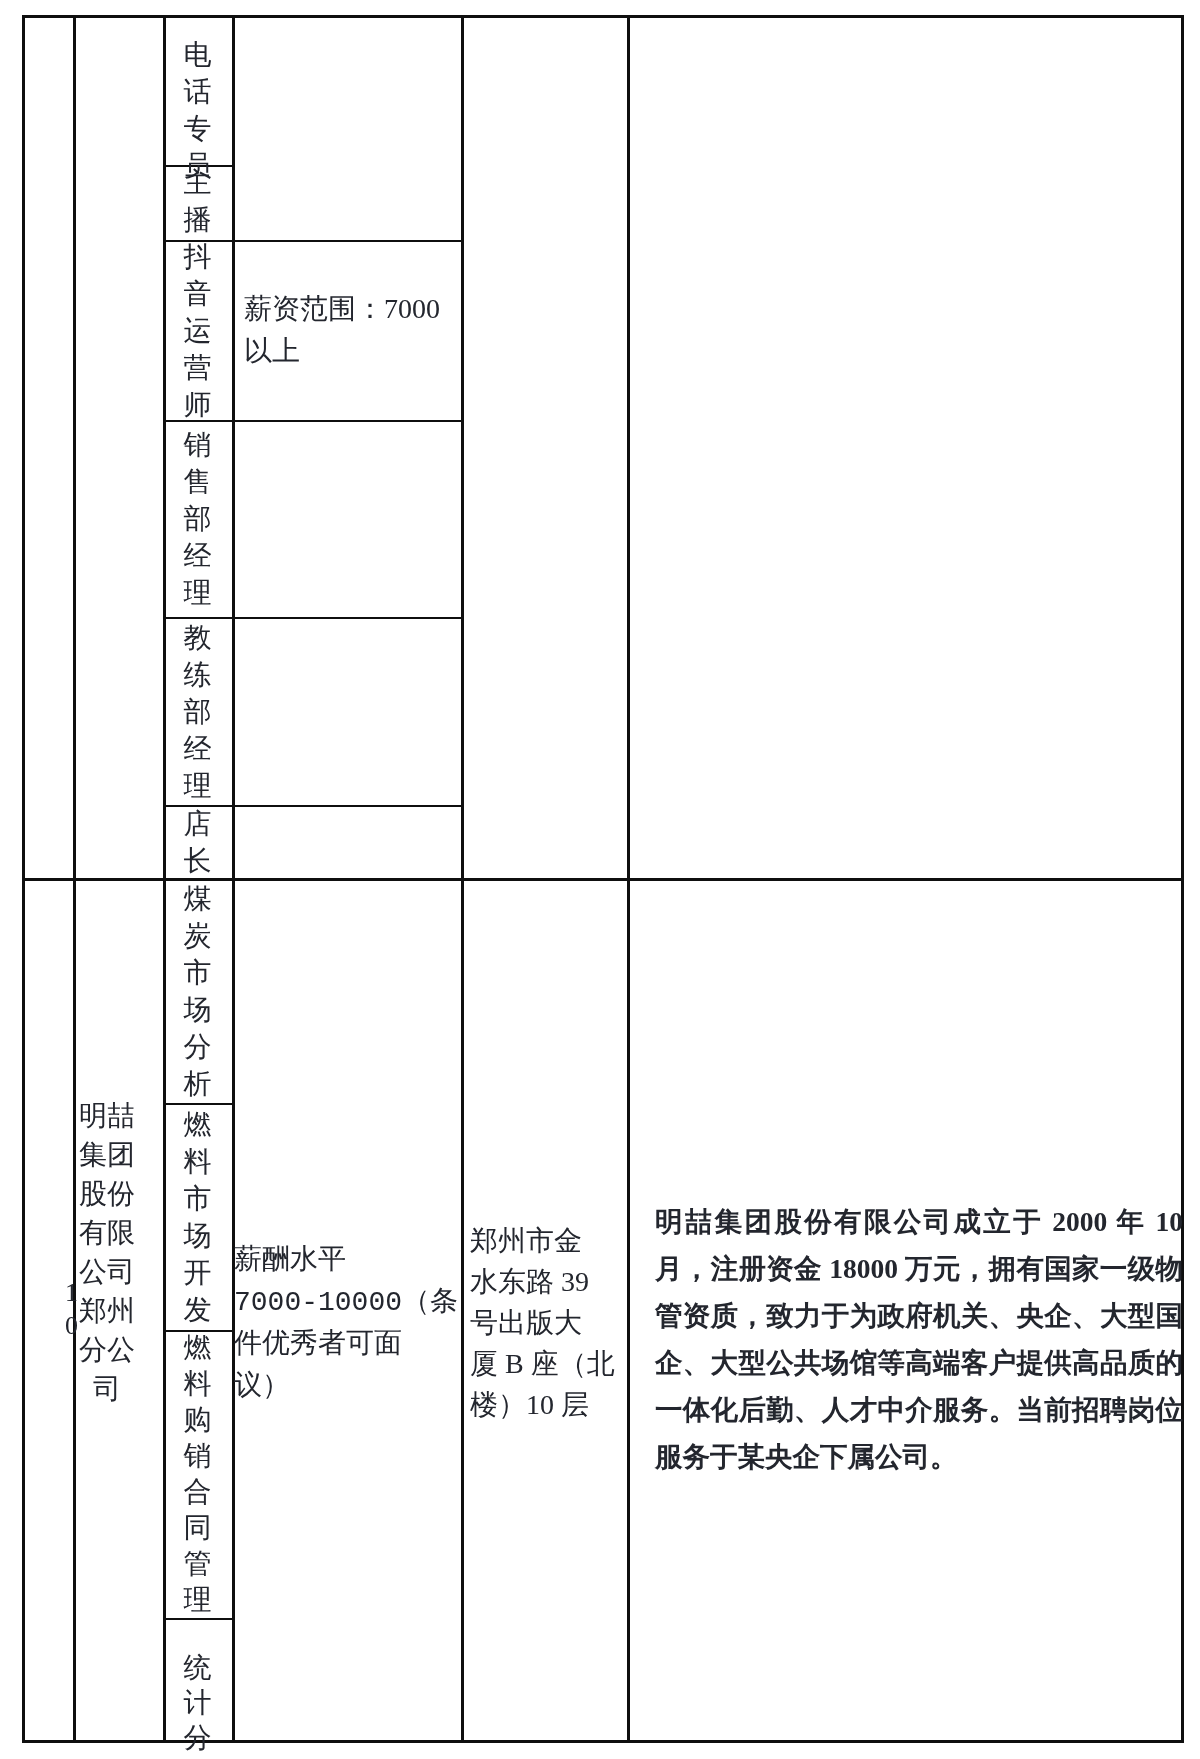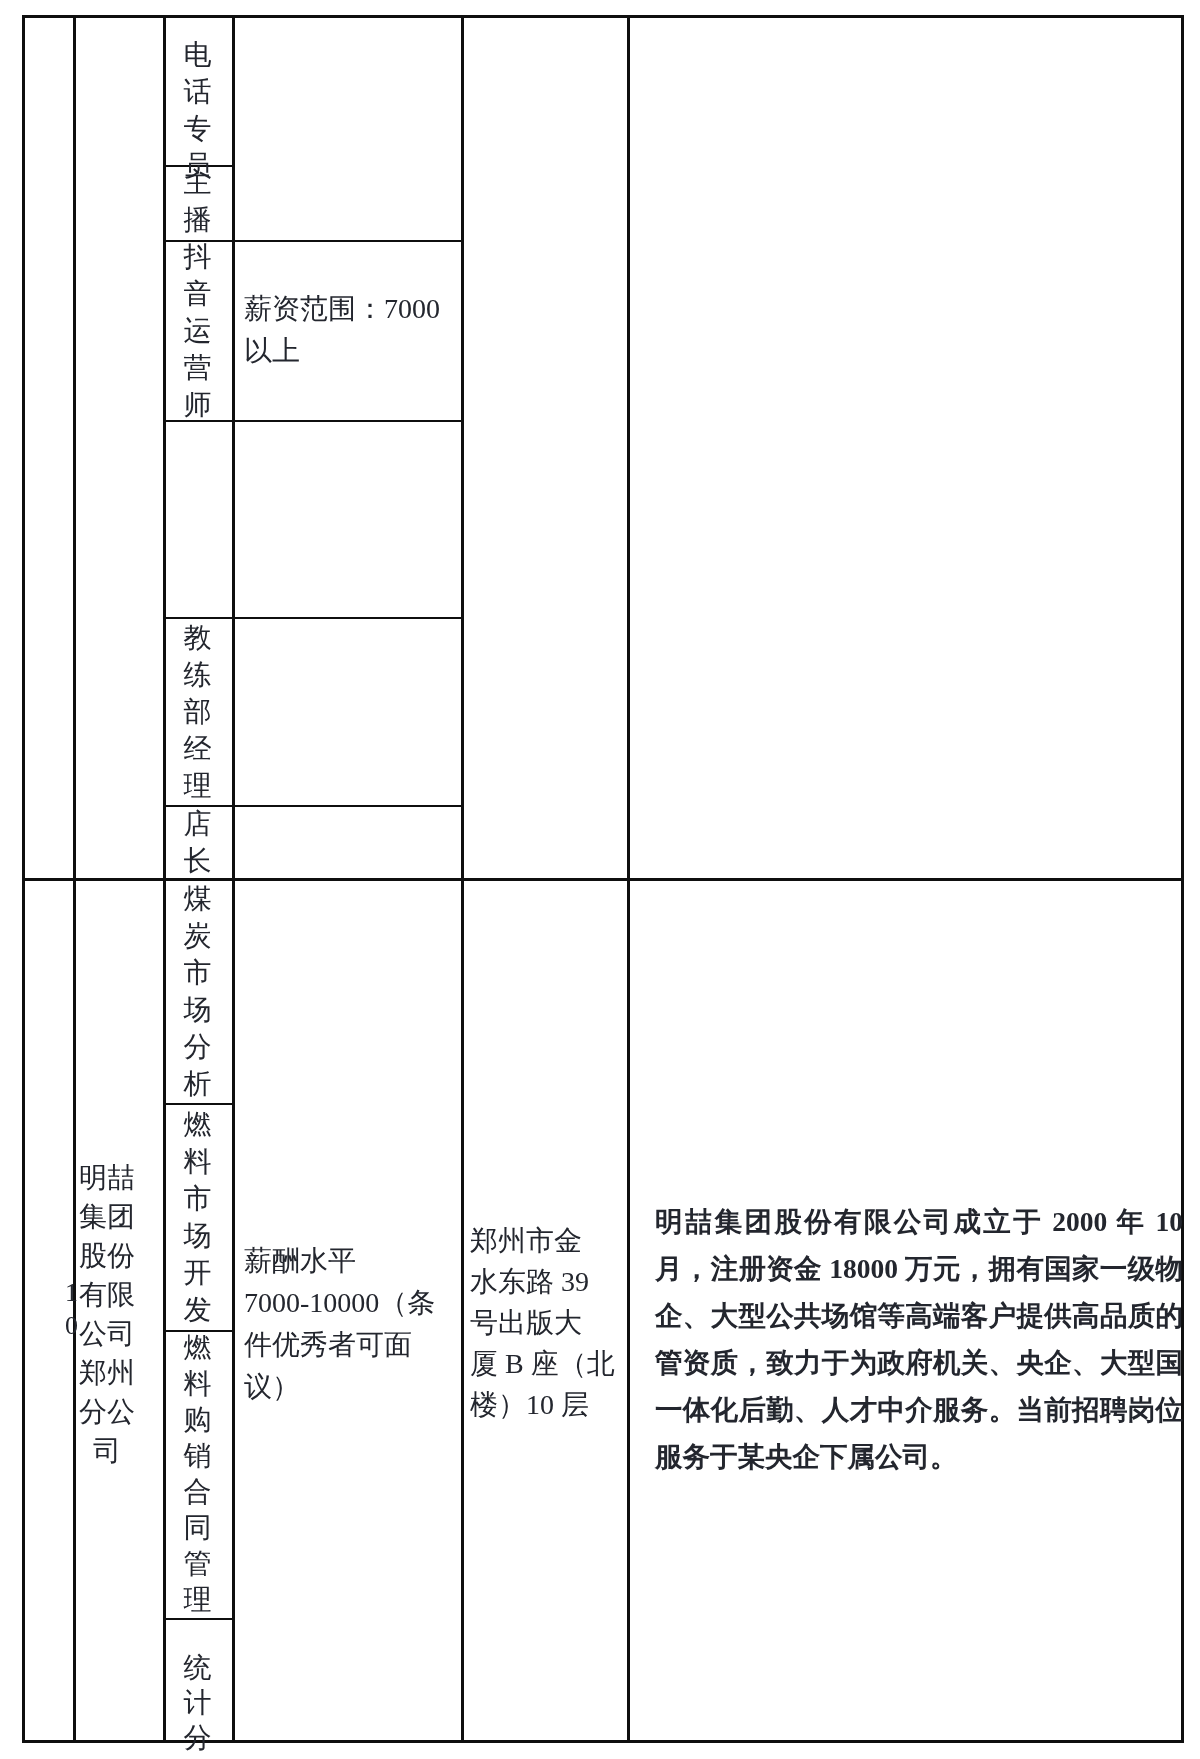--- a/index.html
+++ b/index.html
@@ -71,70 +71,73 @@
 
   <div class="cell" style="left:165px;top:17px;width:65px;height:146px;margin-top:20px;">
     <span class="vtxt">电话专员</span>
   </div>
   <div class="cell" style="left:165px;top:167px;width:65px;height:71px;align-items:flex-end;">
     <span class="vtxt">主播</span>
   </div>
   <div class="cell" style="left:165px;top:242px;width:65px;height:176px;">
     <span class="vtxt">抖音运营师</span>
   </div>
+  <div class="cell" style="left:165px;top:422px;width:65px;height:193px;">
+    <span class="vtxt">销售部经理</span>
+  </div>
   <div class="cell" style="left:165px;top:619px;width:65px;height:184px;">
     <span class="vtxt">教练部经理</span>
   </div>
   <div class="cell" style="left:165px;top:807px;width:65px;height:69px;">
     <span class="vtxt">店长</span>
   </div>
 
   <div class="txtblock" style="left:244px;top:288px;width:212px;">
     <div class="tl">薪资范围：7000</div>
     <div class="tl">以上</div>
   </div>
 
   <div class="numwrap" style="left:22px;top:1276px;width:51px;margin-left:24px;">
     <span class="num">10</span>
   </div>
 
-  <div class="companywrap" style="left:73px;top:1158px;width:68px;">
+  <div class="companywrap" style="left:73px;top:1096px;width:68px;">
     <span class="company">明喆集团股份有限公司郑州分公司</span>
   </div>
 
   <div class="cell" style="left:165px;top:880px;width:65px;height:221px;">
     <span class="vtxt">煤炭市场分析</span>
   </div>
   <div class="cell" style="left:165px;top:1105px;width:65px;height:223px;">
     <span class="vtxt">燃料市场开发</span>
   </div>
   <div class="cell" style="left:165px;top:1332px;width:65px;height:284px;">
     <span class="vtxt lh36">燃料购销合同管理</span>
   </div>
   <div class="cell topalign" style="left:165px;top:1622px;width:65px;height:118px;">
     <span class="vtxt lh35">统计分</span>
   </div>
 
-  <div class="txtblock" style="left:244px;top:1240px;width:212px;">
+  <div class="txtblock" style="left:234px;top:1240px;width:212px;font-family:Liberation Mono, monospace;">
     <div class="tl">薪酬水平</div>
     <div class="tl">7000-10000（条</div>
     <div class="tl">件优秀者可面</div>
     <div class="tl">议）</div>
   </div>
 
   <div class="txtblock" style="left:470px;top:1220px;width:165px;">
     <div class="al">郑州市金</div>
     <div class="al">水东路 39</div>
     <div class="al">号出版大</div>
     <div class="al">厦 B 座（北</div>
     <div class="al">楼）10 层</div>
   </div>
 
   <div class="txtblock" style="left:655px;top:1198px;width:528px;font-weight:bold;">
     <div class="dl jl">明喆集团股份有限公司成立于 2000 年 10</div>
     <div class="dl jl">月，注册资金 18000 万元，拥有国家一级物</div>
+    <div class="dl jl">管资质，致力于为政府机关、央企、大型国</div>
     <div class="dl jl">企、大型公共场馆等高端客户提供高品质的</div>
-    <div class="dl jl">管资质，致力于为政府机关、央企、大型国</div>
     <div class="dl jl">一体化后勤、人才中介服务。当前招聘岗位</div>
     <div class="dl">服务于某央企下属公司。</div>
   </div>
 
 </div>
 
 </body></html>

